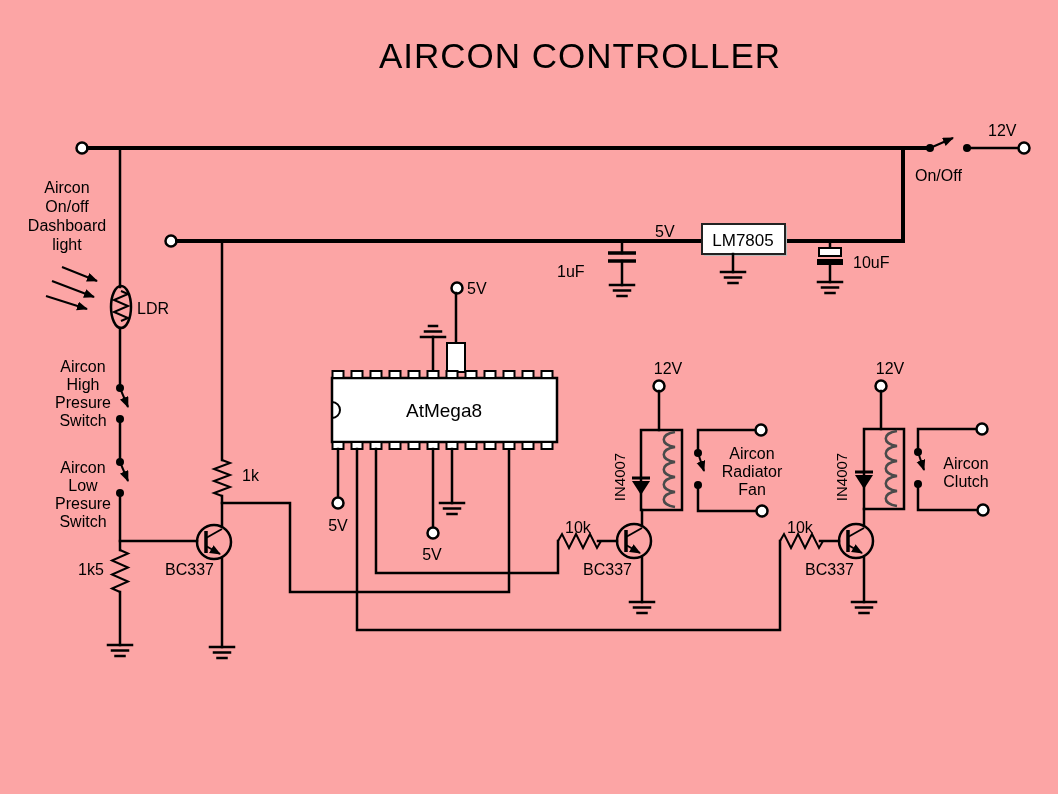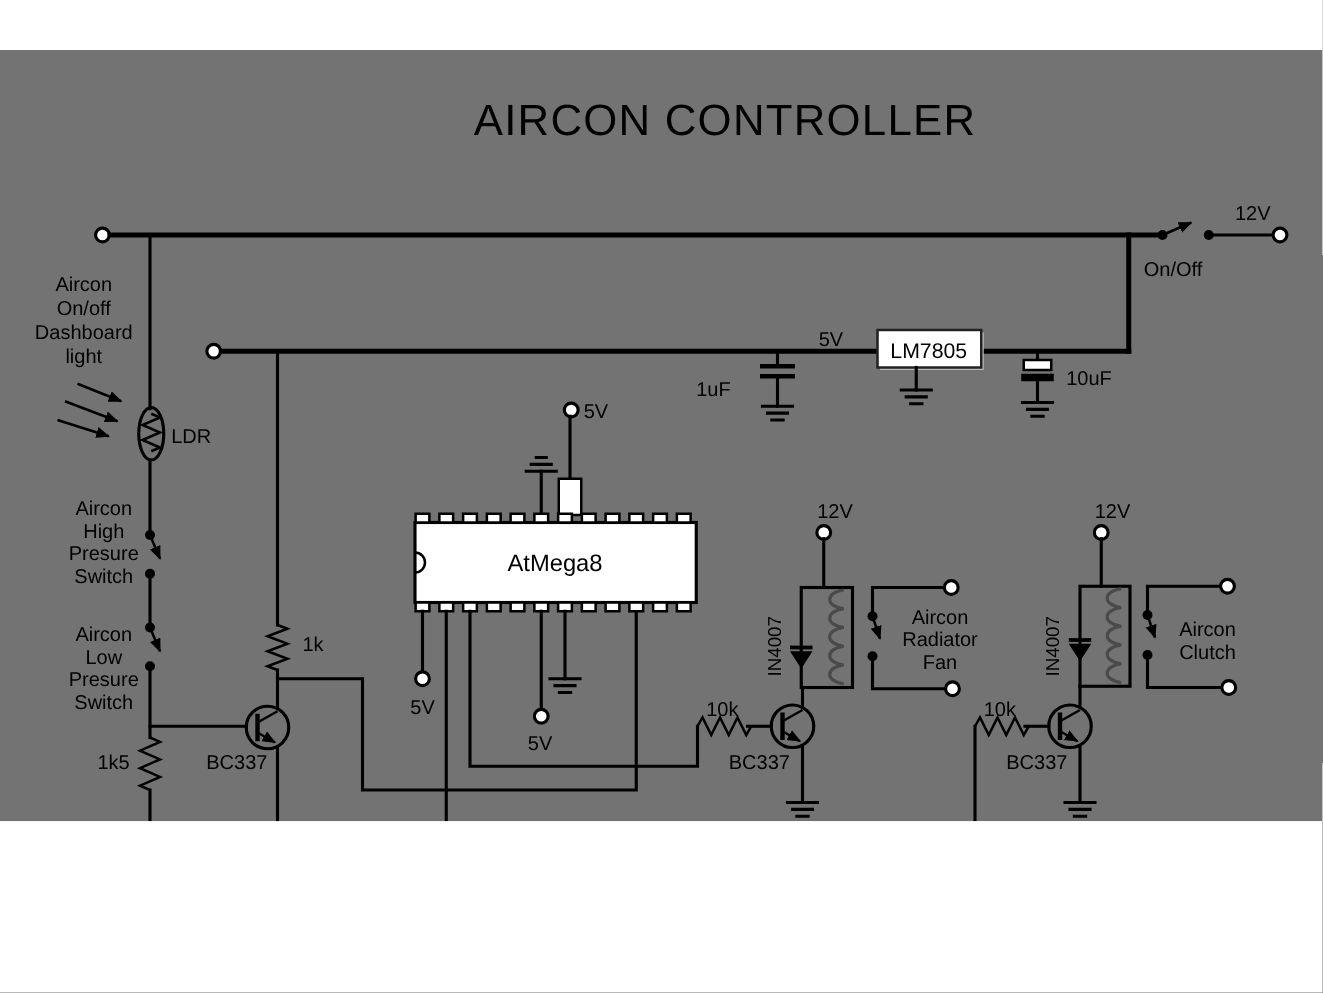--- a/index.html
+++ b/index.html
@@ -1,17 +1,17 @@
 <!DOCTYPE html>
 <html><head>
 <meta charset="utf-8">
 <style>
   html,body{margin:0;padding:0;background:#fff;}
-  .canvas{position:relative;width:1058px;height:617px;background:#737373;overflow:hidden;
-          font-family:"Liberation Sans", sans-serif;margin-top:40px;}
+  .canvas{position:relative;width:1058px;height:794px;background:#fca5a5;overflow:hidden;
+          font-family:"Liberation Sans", sans-serif;}
   svg{position:absolute;left:0;top:0;}
   svg .w{stroke:#000;stroke-width:2.5;fill:none;stroke-linecap:square;}
   svg .rail{stroke:#000;stroke-width:4;fill:none;stroke-linecap:square;}
   svg .thin{stroke:#000;stroke-width:2;fill:none;}
   svg .plate{stroke:#000;stroke-width:3.5;fill:none;}
   svg .dot{fill:#000;stroke:none;}
   svg .term{fill:#fff;stroke:#000;stroke-width:2.5;}
   svg .pin{fill:#fff;stroke:#000;stroke-width:2;}
   svg .coil{stroke:#4a4a4a;stroke-width:2.5;fill:none;}
   svg .blk{fill:#000;stroke:none;}

